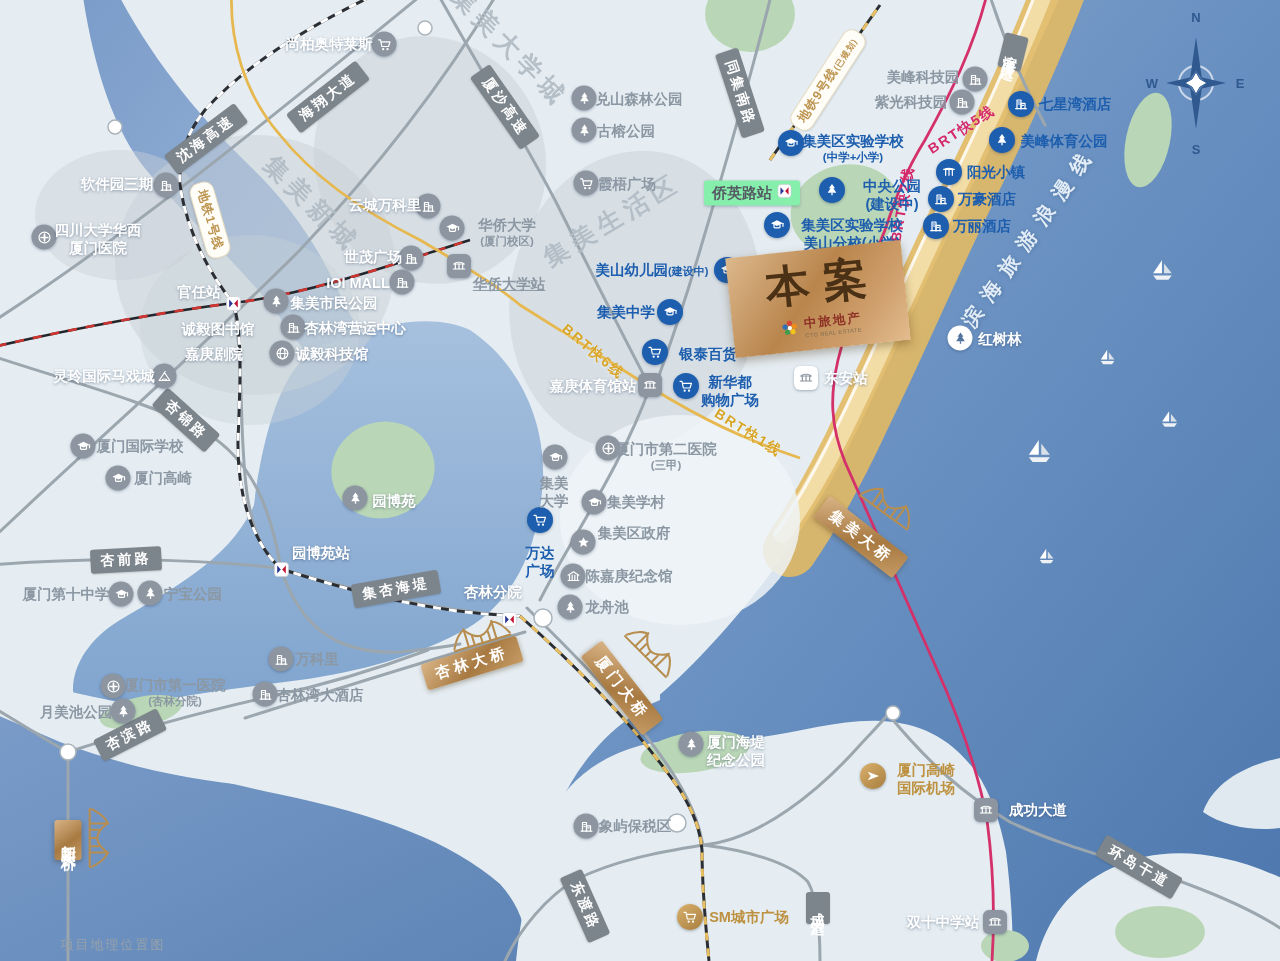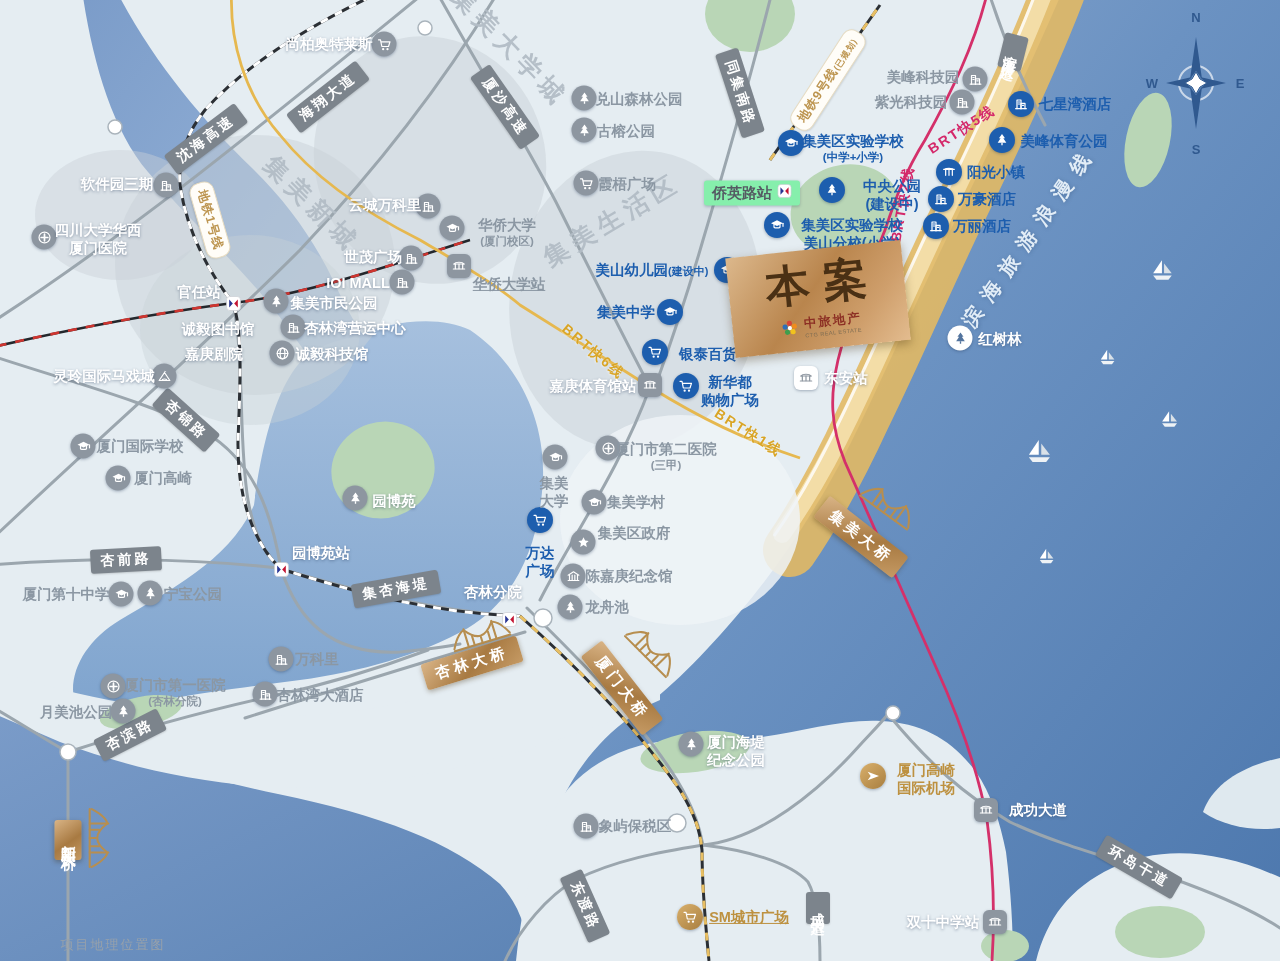--- a/index.html
+++ b/index.html
@@ -825,21 +825,21 @@
       <div class="abs plabel c-g" style="left: 635px; top: 826px;">
         <div class="l1">象屿保税区</div>
       </div>
       <div class="abs picon ic-gold" style="left: 690px; top: 917px;">
         <svg viewBox="0 0 24 24">
           <path d="M3 5h3l2 10h10l2.2-7H7" class="s"></path>
           <circle cx="10" cy="19" r="1.7" class="f"></circle>
           <circle cx="16.5" cy="19" r="1.7" class="f"></circle>
         </svg>
       </div>
-      <div class="abs plabel c-gold" style="left: 749px; top: 917px; text-decoration: underline;">
+      <div class="abs plabel c-gold" style="left: 749px; top: 917px;">
         <div class="l1">SM城市广场</div>
       </div>
       <div class="abs picon ic-gold" style="left: 873px; top: 776px;">
         <svg viewBox="0 0 24 24">
           <path d="M21 12 4 5.5 8.5 12 4 18.5Z" class="f"></path>
         </svg>
       </div>
       <div class="abs plabel c-gold" style="left: 926px; top: 779px;">
         <div class="l1">厦门高崎</div>
         <div class="l2 big">国际机场</div>

